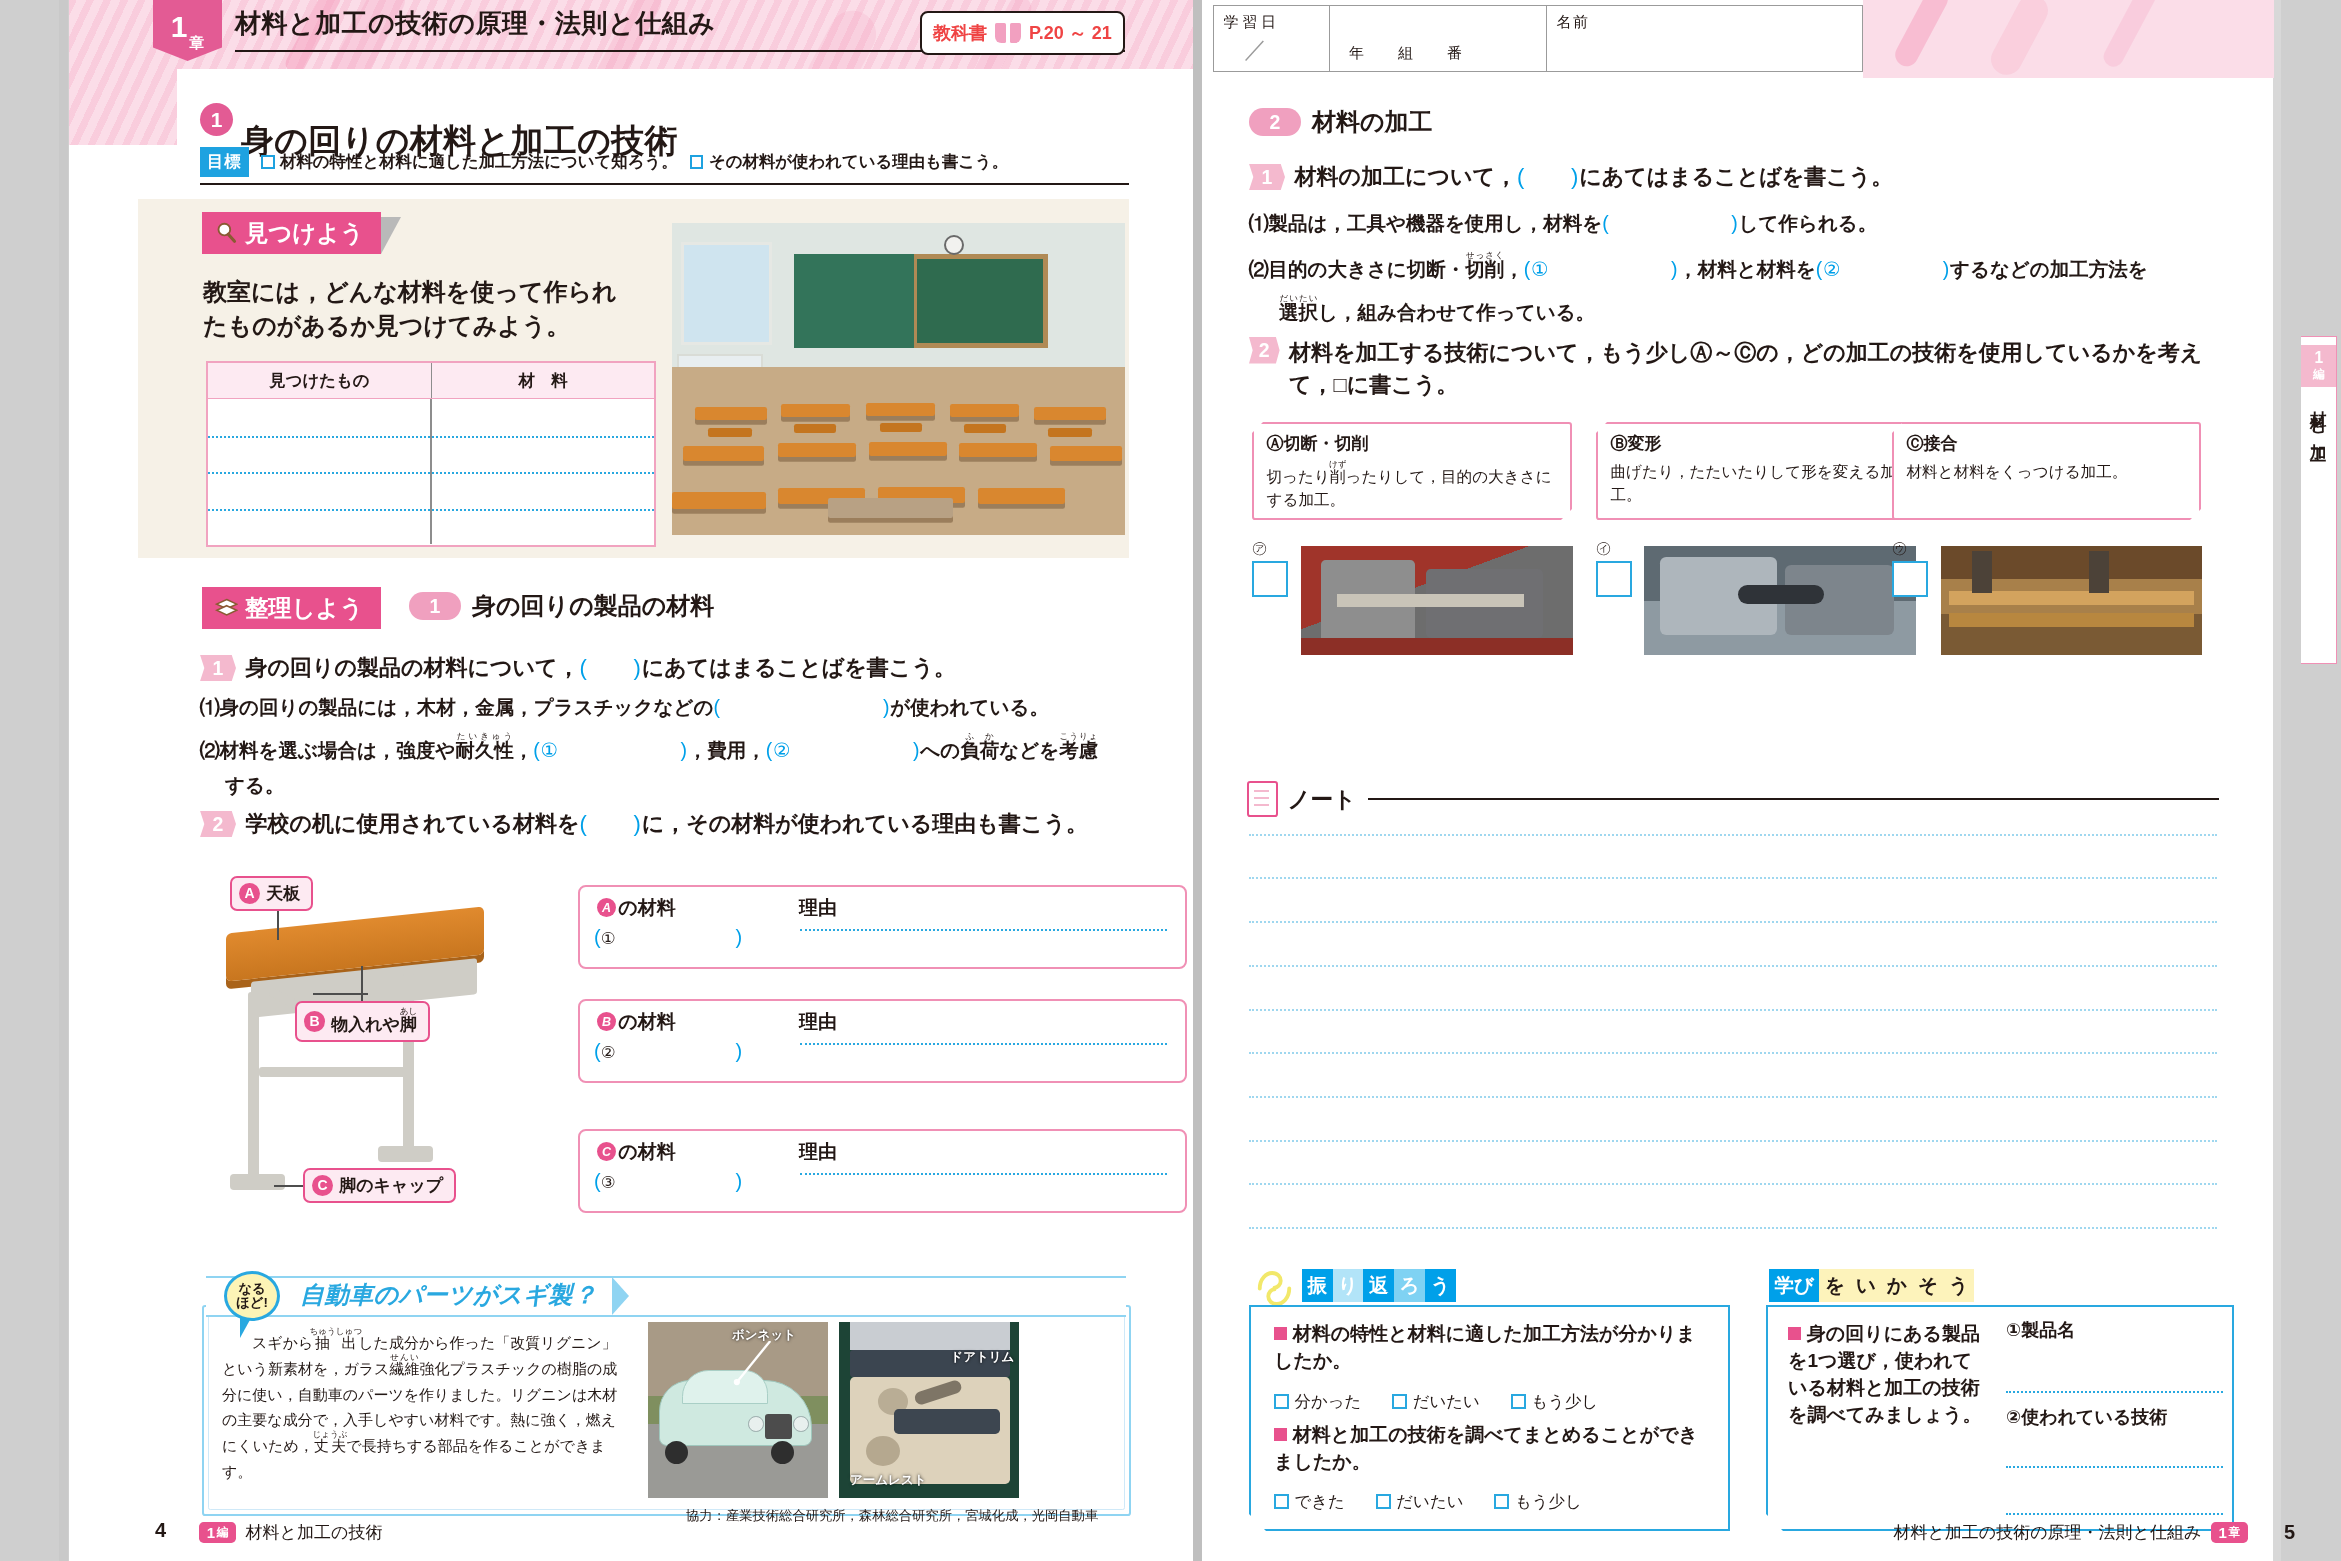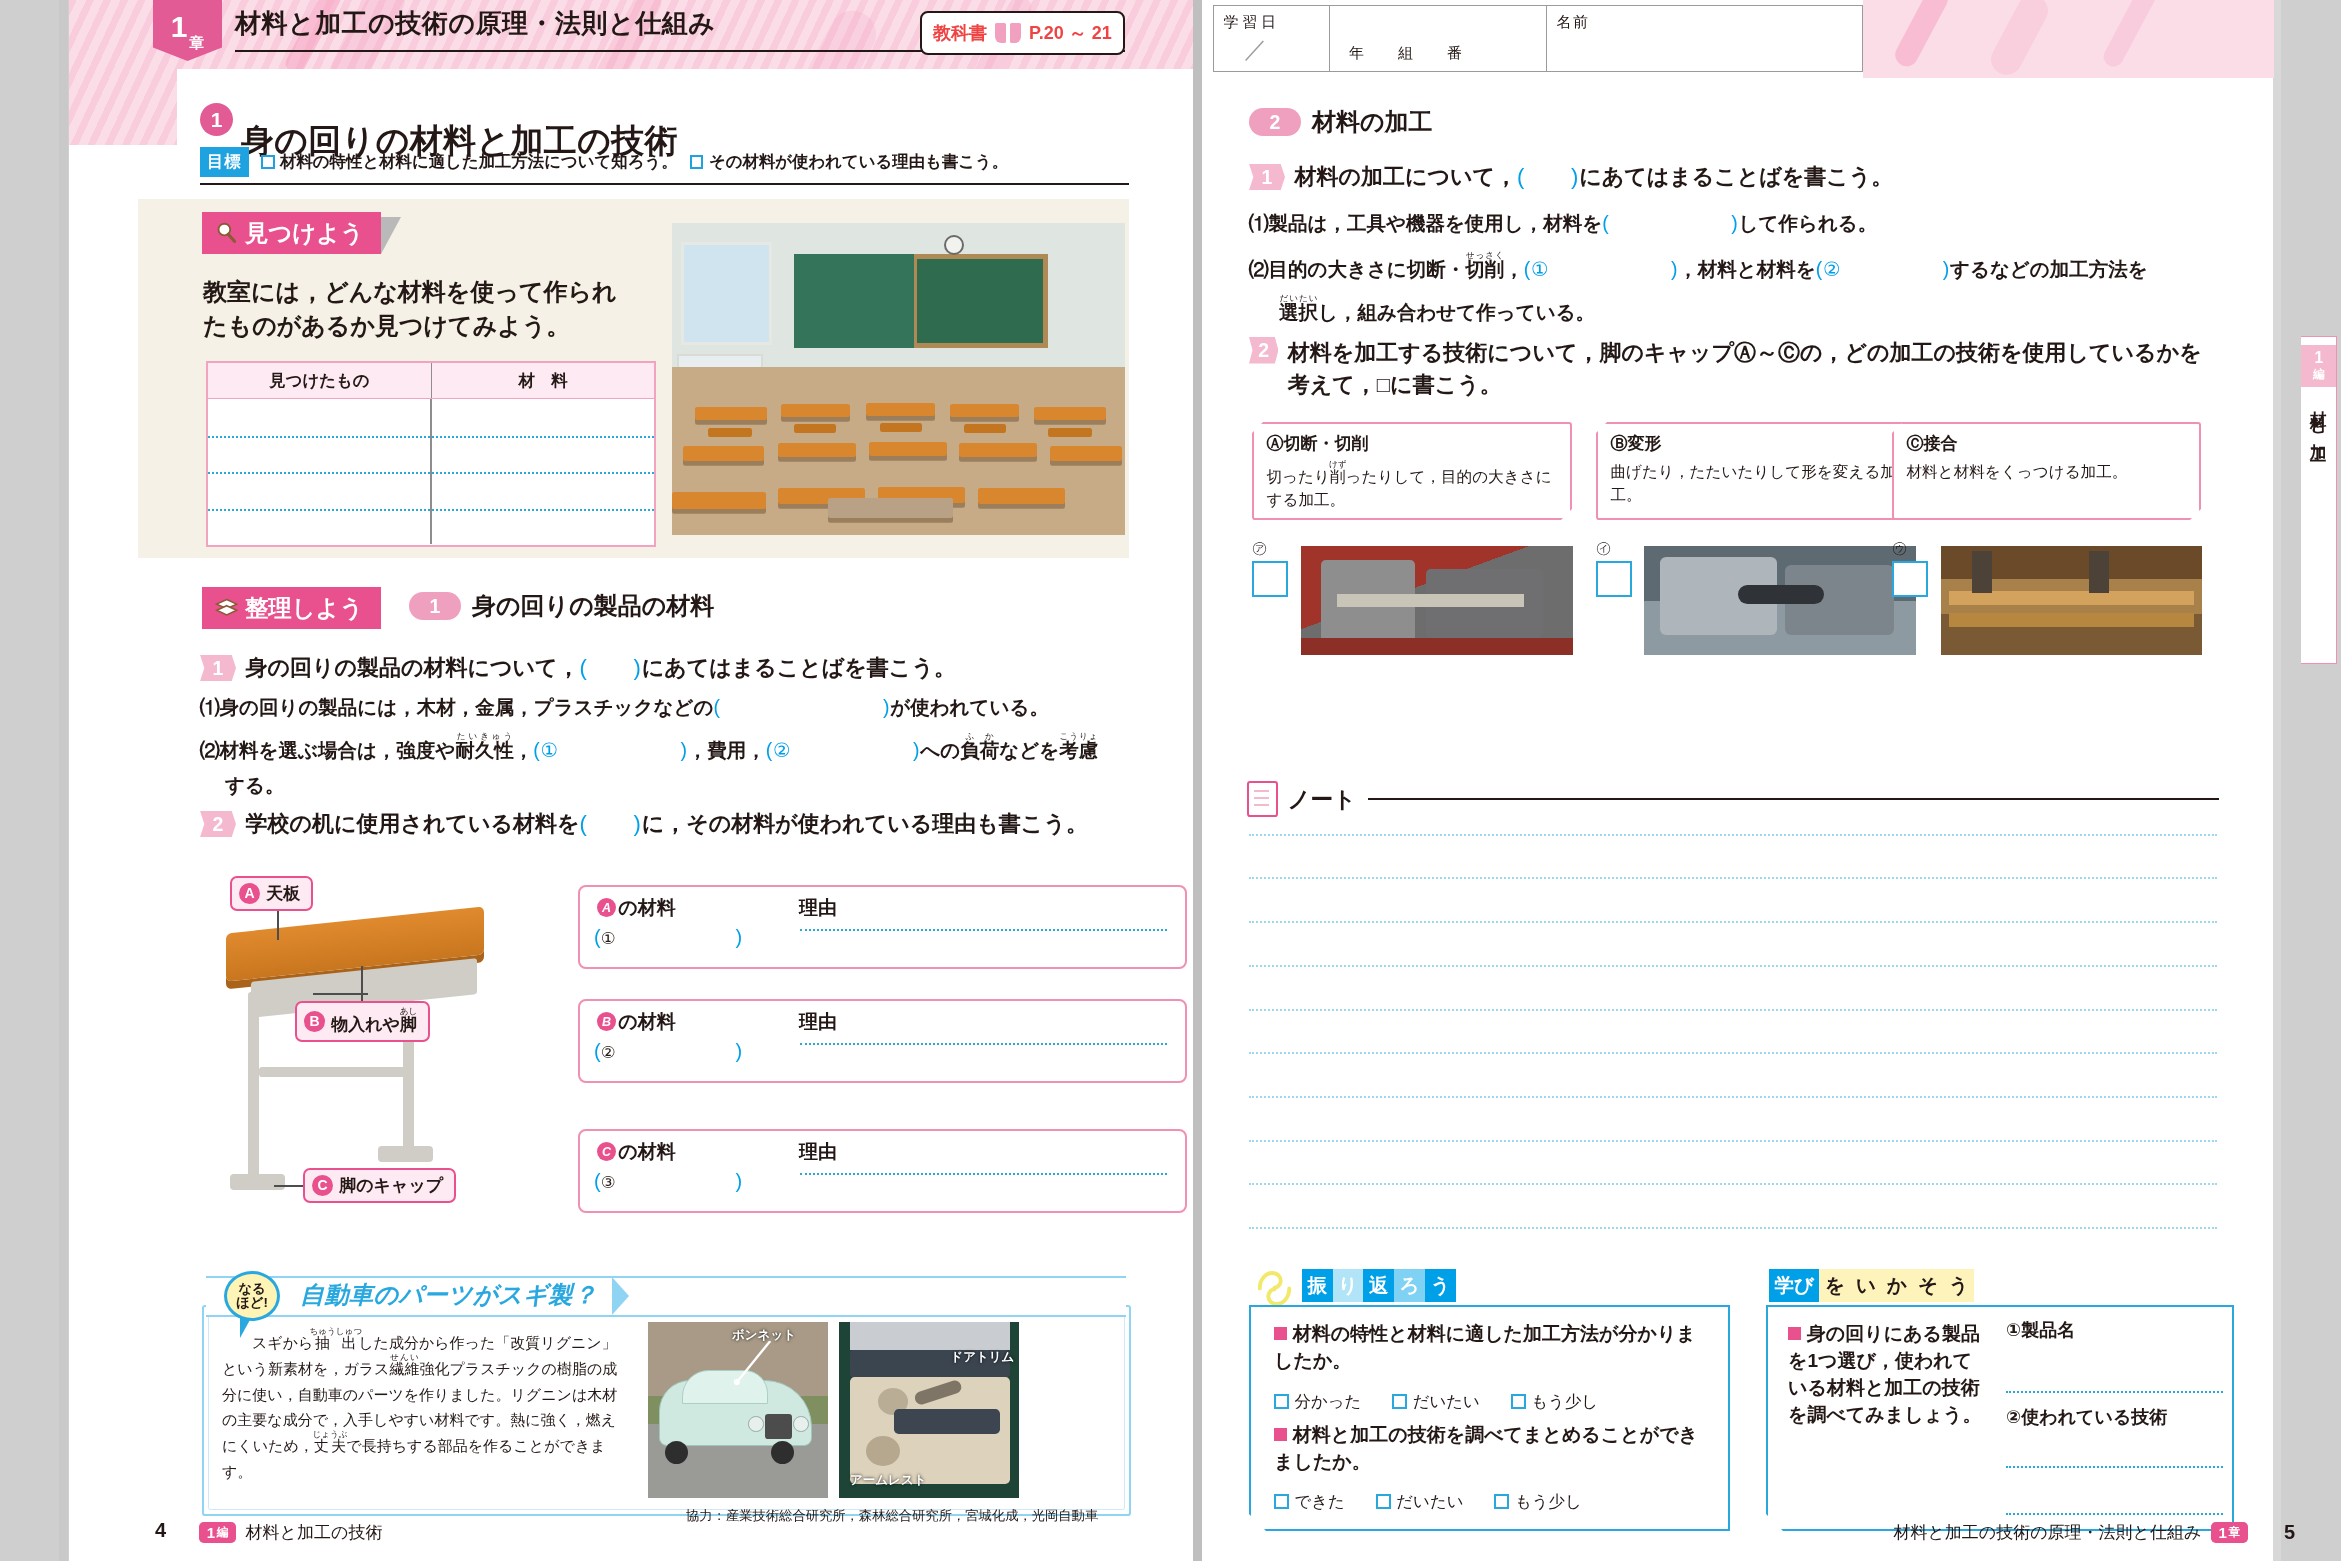--- a/index.html
+++ b/index.html
@@ -612,21 +612,21 @@
   </div>
   <div class="body-line" style="left:1249px; top:251px; width:968px;">
     <span>⑵</span>目的の大きさに切断・<ruby>切削<rt>せっさく</rt></ruby>，<span class="blank">(①　　　　　　)</span>，材料と材料を<span class="blank">(②　　　　　)</span>するなどの加工方法を
   </div>
   <div class="body-line" style="left:1279px; top:294px;">
     <ruby>選択<rt>だいたい</rt></ruby>し，組み合わせて作っている。
   </div>
 
   <div class="qline" style="left:1249px; top:337px; width:960px; align-items:flex-start;">
     <span class="qnum">2</span>
-    <span style="display:block;line-height:1.45">材料を加工する技術について，脚のキャップⒶ～Ⓒの，どの加工の技術を使用しているかを考えて，□に書こう。</span>
+    <span style="display:block;line-height:1.45">材料を加工する技術について，もう少しⒶ～Ⓒの，どの加工の技術を使用しているかを考えて，□に書こう。</span>
   </div>
 
   <div class="side-tab">
     <div class="hd">
       <div style="font-size:15.6px">1</div>
       <div style="font-size:11.7px">編</div>
     </div>
     <div style="writing-mode:vertical-rl; margin-top:11px; letter-spacing:.28em; font-size:16.4px">材料と加工</div>
   </div>
 

